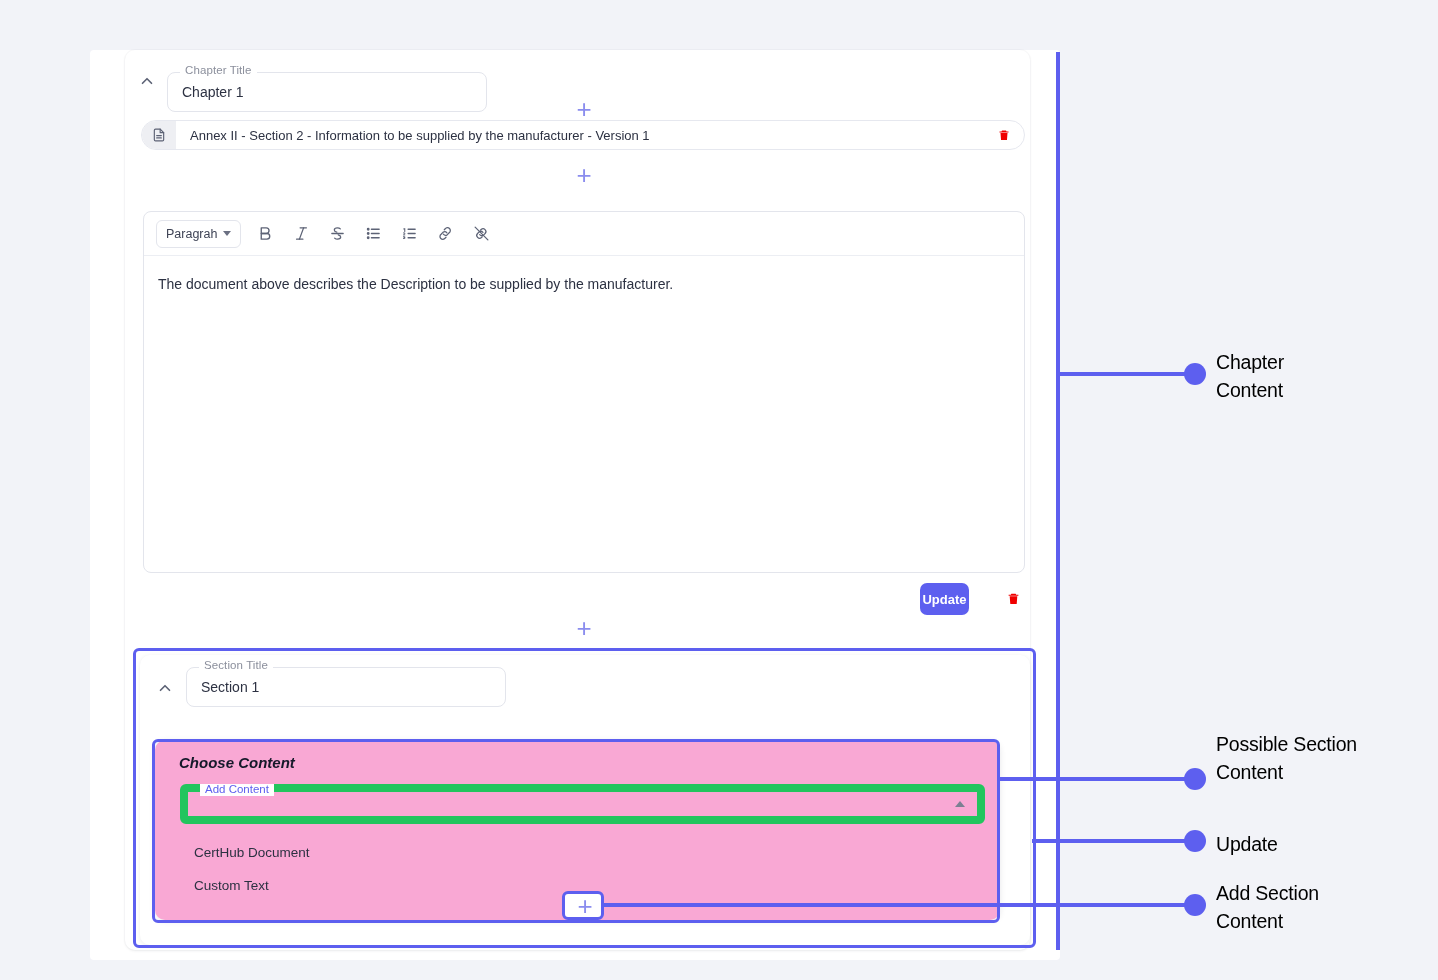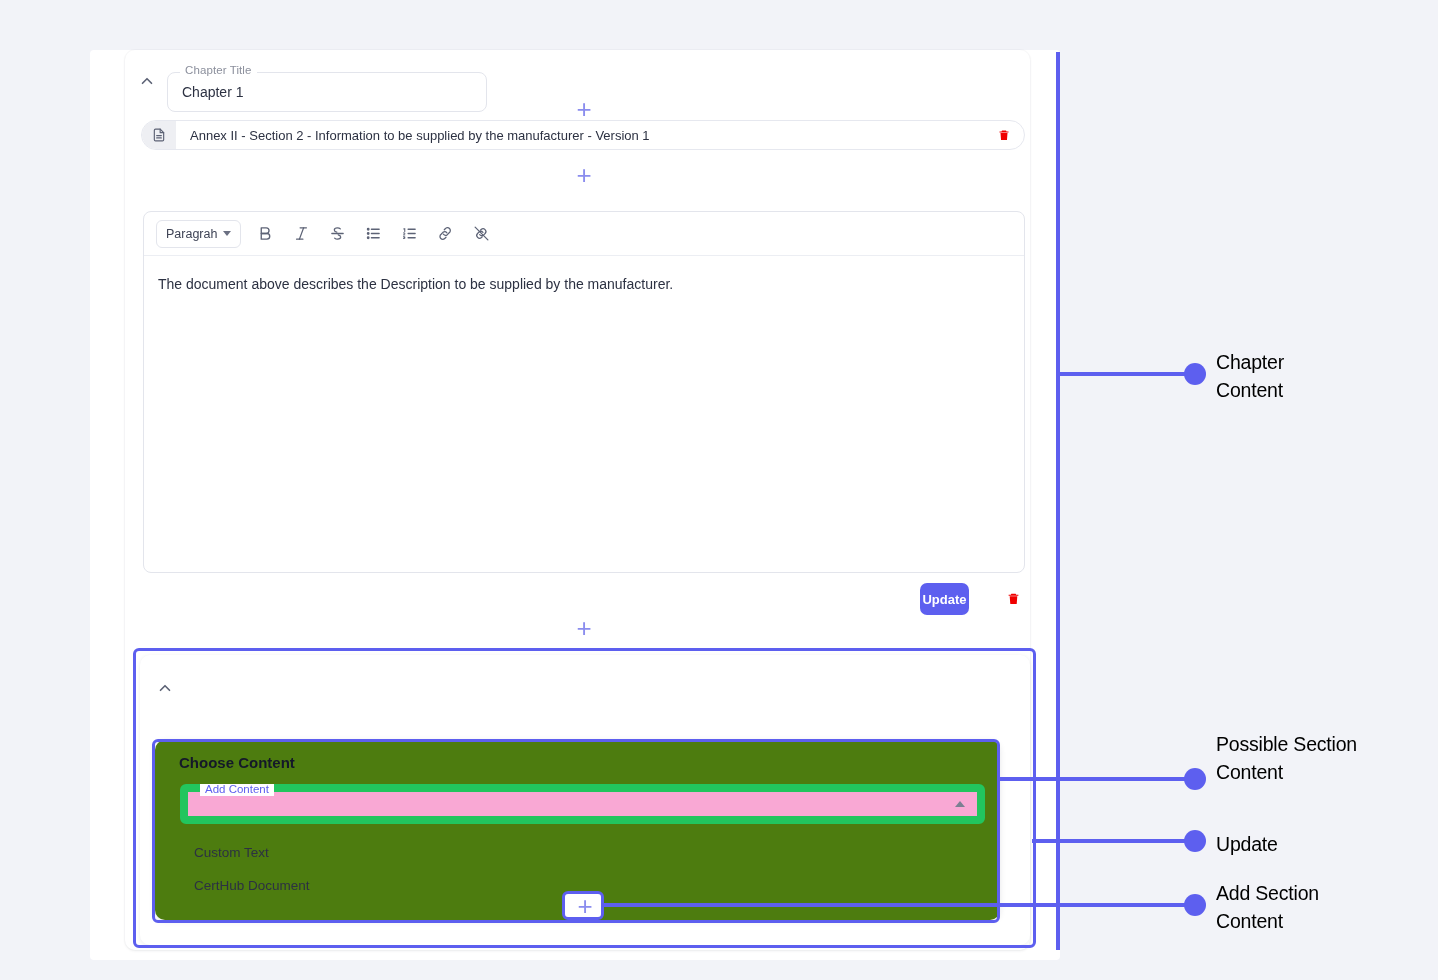--- a/index.html
+++ b/index.html
@@ -179,23 +179,24 @@
 
   
   .section-card {
     position: absolute;
     background: #fff;
     border-radius: 10px;
     box-shadow: 0 1px 4px rgba(16,24,40,0.08);
   }
   .choose-card {
     position: absolute;
-    background: #4d7c0f;
+    background: #f9a8d4;
     border-radius: 10px;
     box-shadow: 0 1px 6px rgba(16,24,40,0.10);
+    font-style: italic;
   }
   .choose-title {
     position: absolute;
     left: 24px; top: 14px;
     font-size: 15px; font-weight: bold;
     color: #141829;
   }
   .select-field {
     position: absolute;
     border: 8px solid #22c55e;
@@ -370,33 +371,37 @@
   <div class="plus" style="left:573px; top:618px;">+</div>
 
   <div class="section-card" style="left:140px; top:655px; width:890px; height:290px;"></div>
 
   <div class="chev" style="left:156px; top:679px;">
     <svg viewBox="0 0 24 24" fill="none" stroke="currentColor" stroke-width="2.2" stroke-linecap="round" stroke-linejoin="round">
         <polyline points="6 15 12 9 18 15"></polyline>
       </svg>
   </div>
 
+  <div class="field" style="left:186px; top:667px; width:320px; height:40px;">
+    <span class="field-label">Section Title</span>
+    <span class="field-value">Section 1</span>
+  </div>
 
   <div class="choose-card" style="left:155px; top:740px; width:845px; height:180px;">
     <div class="choose-title">Choose Content</div>
   </div>
 
   <div class="select-field" style="left:180px; top:784px; width:805px; height:40px;">
     <span class="select-label">Add Content</span>
     <span class="select-caret"></span>
   </div>
 
   <div style="position:absolute; left:180px; top:836px; width:805px;">
+    <div class="opt">CertHub Document</div>
     <div class="opt">Custom Text</div>
-    <div class="opt">CertHub Document</div>
   </div>
 
   <div class="hl-plus" style="left:562px; top:891px; width:42px; height:29px;">
     <div class="plus" style="left:9px; top:2px;">+</div>
   </div>
 
   <div class="hl" style="left:133px; top:648px; width:903px; height:300px;"></div>
 
   <div class="hl" style="left:152px; top:739px; width:848px; height:184px;"></div>
 

